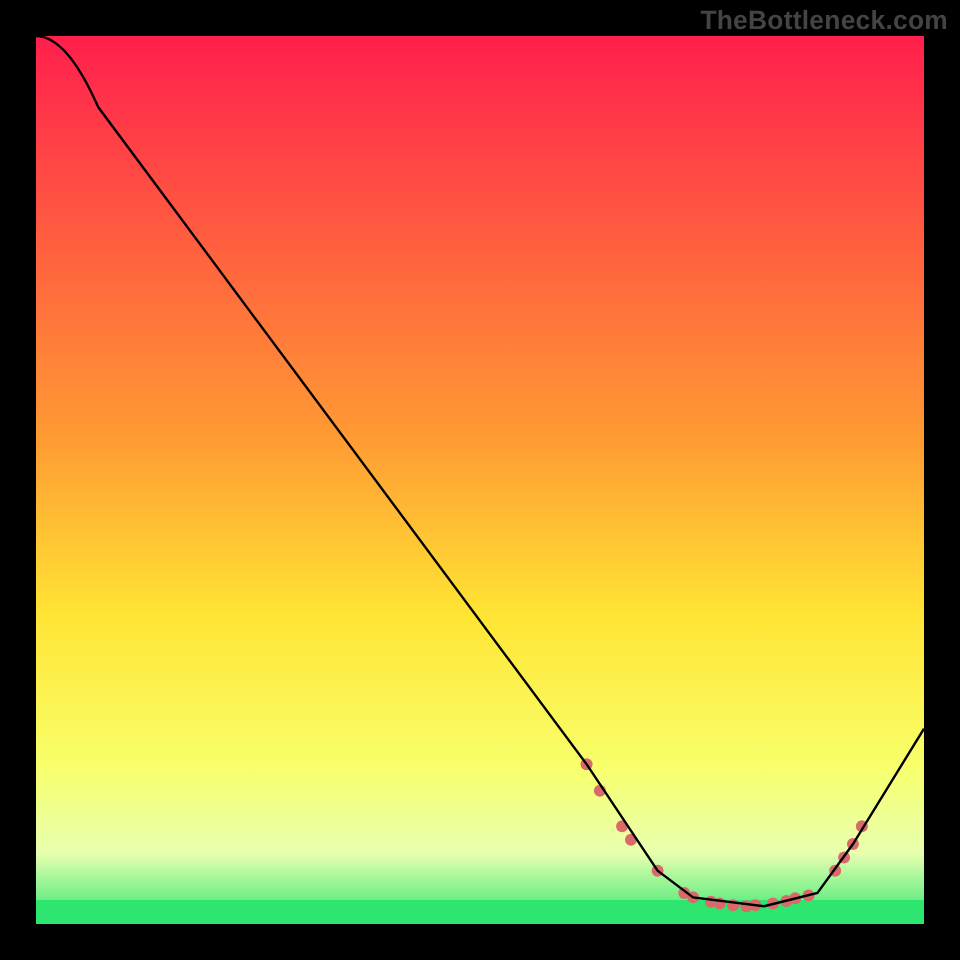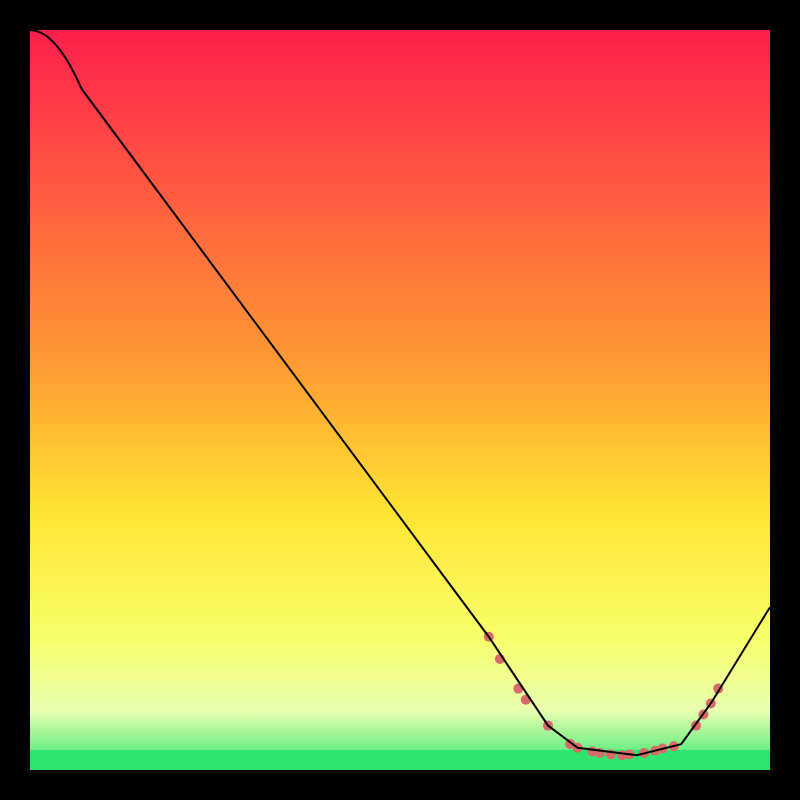--- a/index.html
+++ b/index.html
@@ -48,20 +48,21 @@
     fill: #d96a6a;
   }
   .green-band {
     fill: #2ee66f;
   }
 </style>
 </head>
 <body>
 
 <div class="frame">
+  <div class="watermark">TheBottleneck.com</div>
 
   <div class="plot">
     <svg viewBox="0 0 740 740" preserveAspectRatio="none">
       <defs>
         <linearGradient id="bg" x1="0" y1="0" x2="0" y2="1">
 
           <stop class="grad-stop" offset="0%" stop-color="#ff1f4d"></stop>
           <stop class="grad-stop" offset="45%" stop-color="#ff9a33"></stop>
           <stop class="grad-stop" offset="65%" stop-color="#ffe433"></stop>
           <stop class="grad-stop" offset="82%" stop-color="#f8ff6a"></stop>

